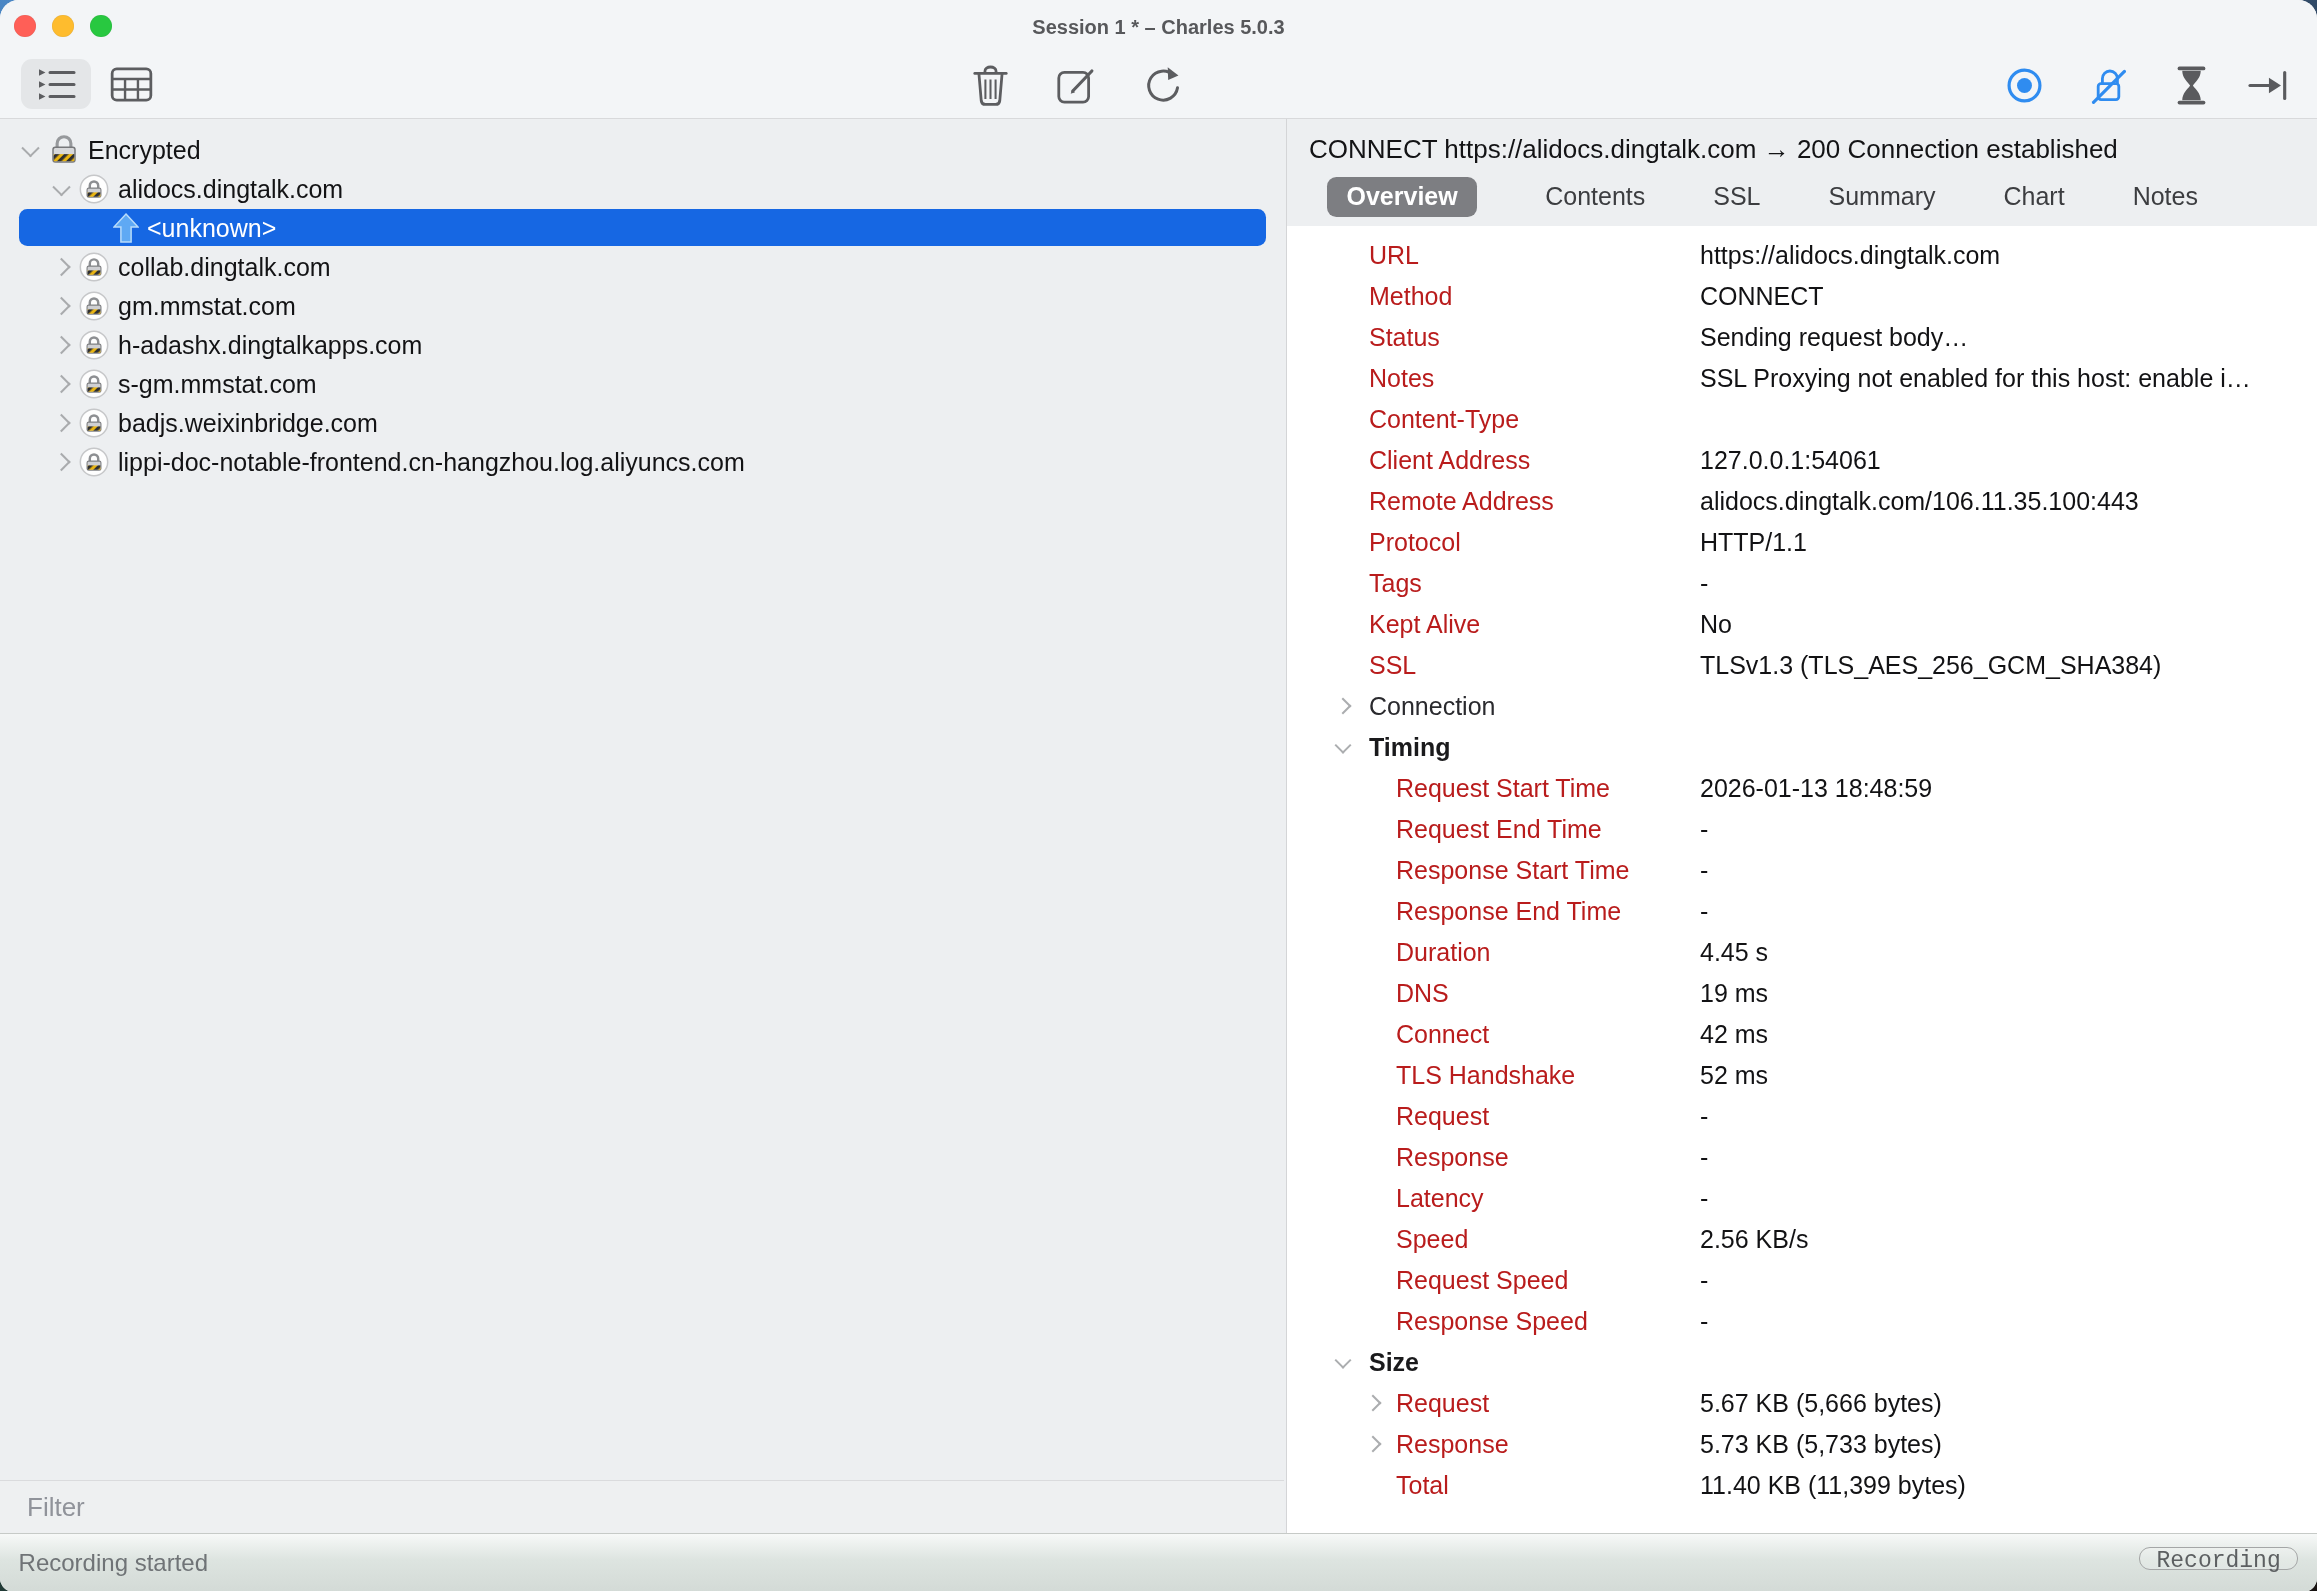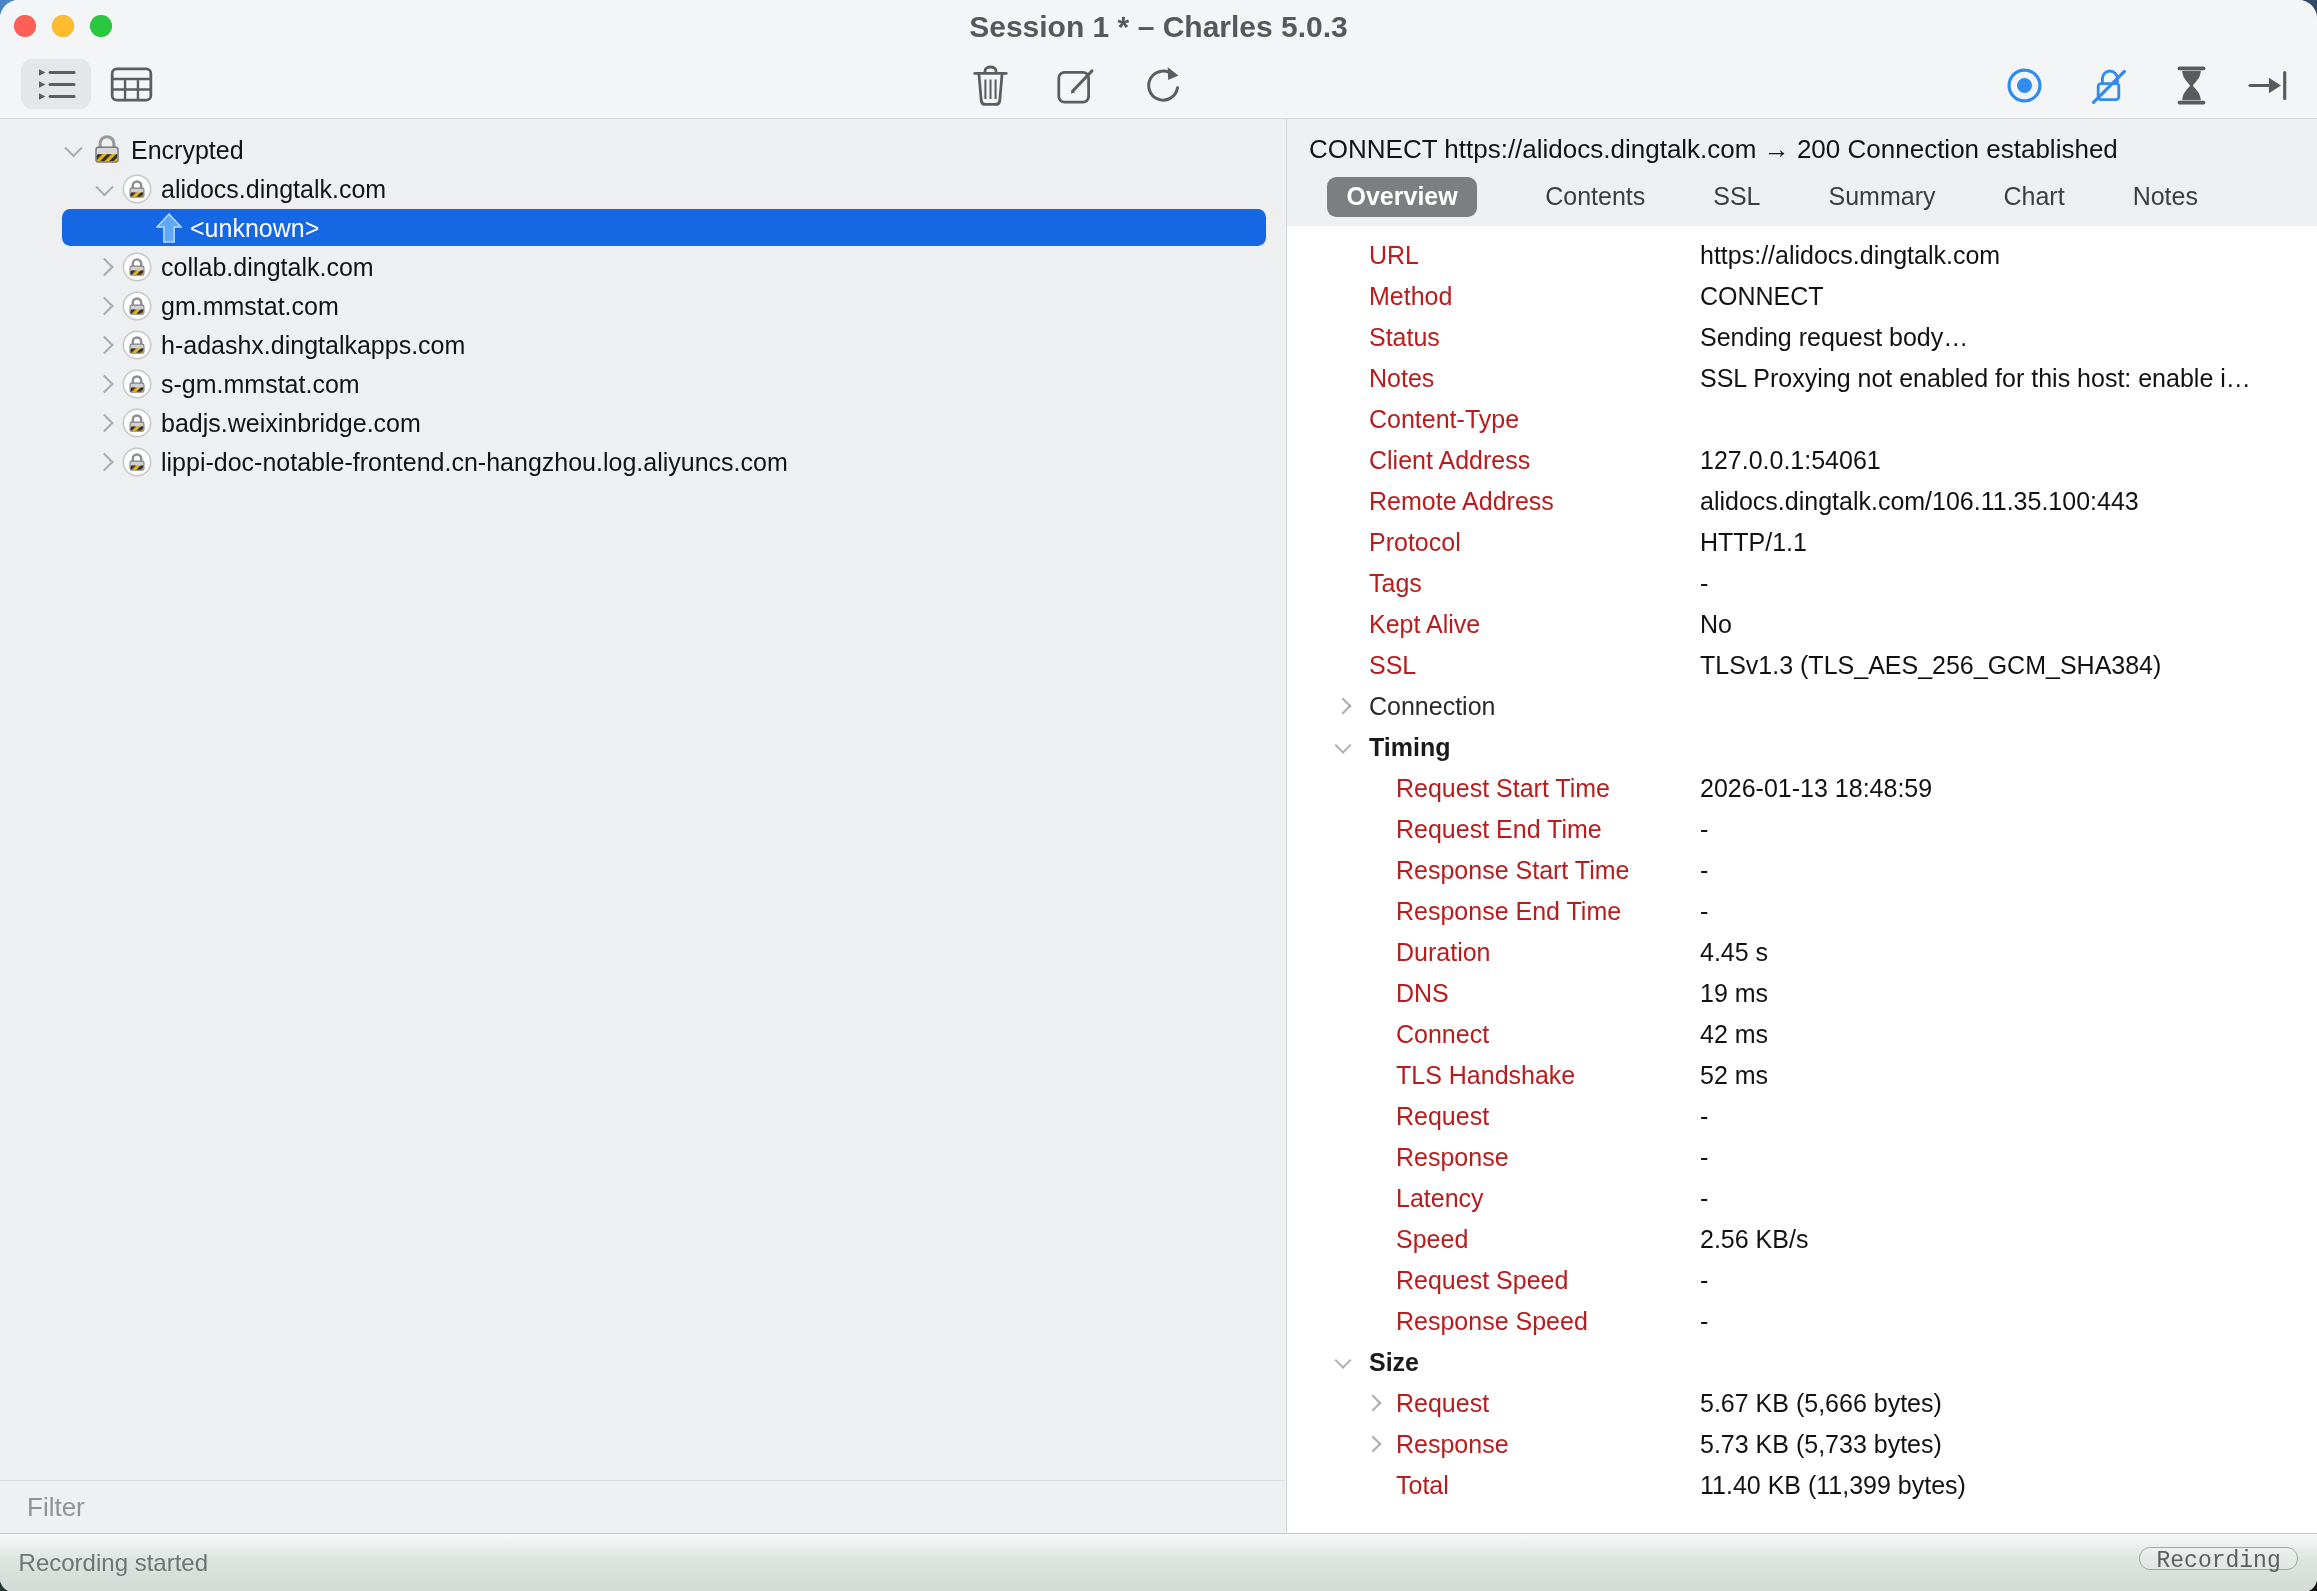--- a/index.html
+++ b/index.html
@@ -11,31 +11,31 @@
   }
   .window{position:absolute;inset:0;border-radius:18.6px 18.6px 14px 14px;overflow:hidden;background:#edeff1;}
 
   
   .titlebar{position:absolute;top:0;left:0;right:0;height:52px;background:#f3f5f7;}
   .tl{position:absolute;top:15px;width:22px;height:22px;border-radius:50%;box-shadow:inset 0 0 0.9px rgba(0,0,0,.25);}
   .tl.red{left:14px;background:#ff5f57;}
   .tl.yellow{left:52px;background:#febc2e;}
   .tl.green{left:90px;background:#28c840;}
   .title{position:absolute;left:0;right:0;top:0;height:52px;line-height:54px;text-align:center;
-    font-size:30px;font-weight:700;color:#57585b;}
+    font-size:20px;font-weight:700;color:#57585b;}
 
   
   .toolbar{position:absolute;top:52px;left:0;right:0;height:67px;background:#f3f5f7;border-bottom:1.9px solid #d8d9db;}
   .tbtn{position:absolute;display:flex;align-items:center;justify-content:center;cursor:default;}
   .tbtn.selectedbg{background:#e4e6e8;border-radius:11px;}
 
   
   .sidebar{position:absolute;top:119px;left:0;width:1287px;bottom:59px;background:#edeff1;border-right:1.9px solid #d4d5d7;}
   .tree{position:absolute;top:11px;left:0;right:1.9px;}
-  .trow{position:relative;height:39px;margin-left:43px;}
+  .trow{position:relative;height:39px;}
   .trow .selbg{position:absolute;left:18.6px;right:18.6px;top:0.9px;bottom:0.9px;background:#1667e3;border-radius:8.3px;}
   .tchev{position:absolute;top:50%;width:13px;height:13px;border-right:2.8px solid #a9abad;border-bottom:2.8px solid #a9abad;}
   .tchev.right{transform:translateY(-50%) rotate(-45deg);}
   .tchev.down{transform:translateY(-64%) rotate(45deg);}
   .trow.lv1 .tchev{left:24px;}
   .trow.lv2 .tchev{left:55px;}
   .ticon{position:absolute;top:50%;transform:translateY(-50%);}
   .trow.lv1 .ticon{left:48px;}
   .trow.lv2 .ticon{left:79px;}
   .trow.lv3 .ticon{left:113px;}

